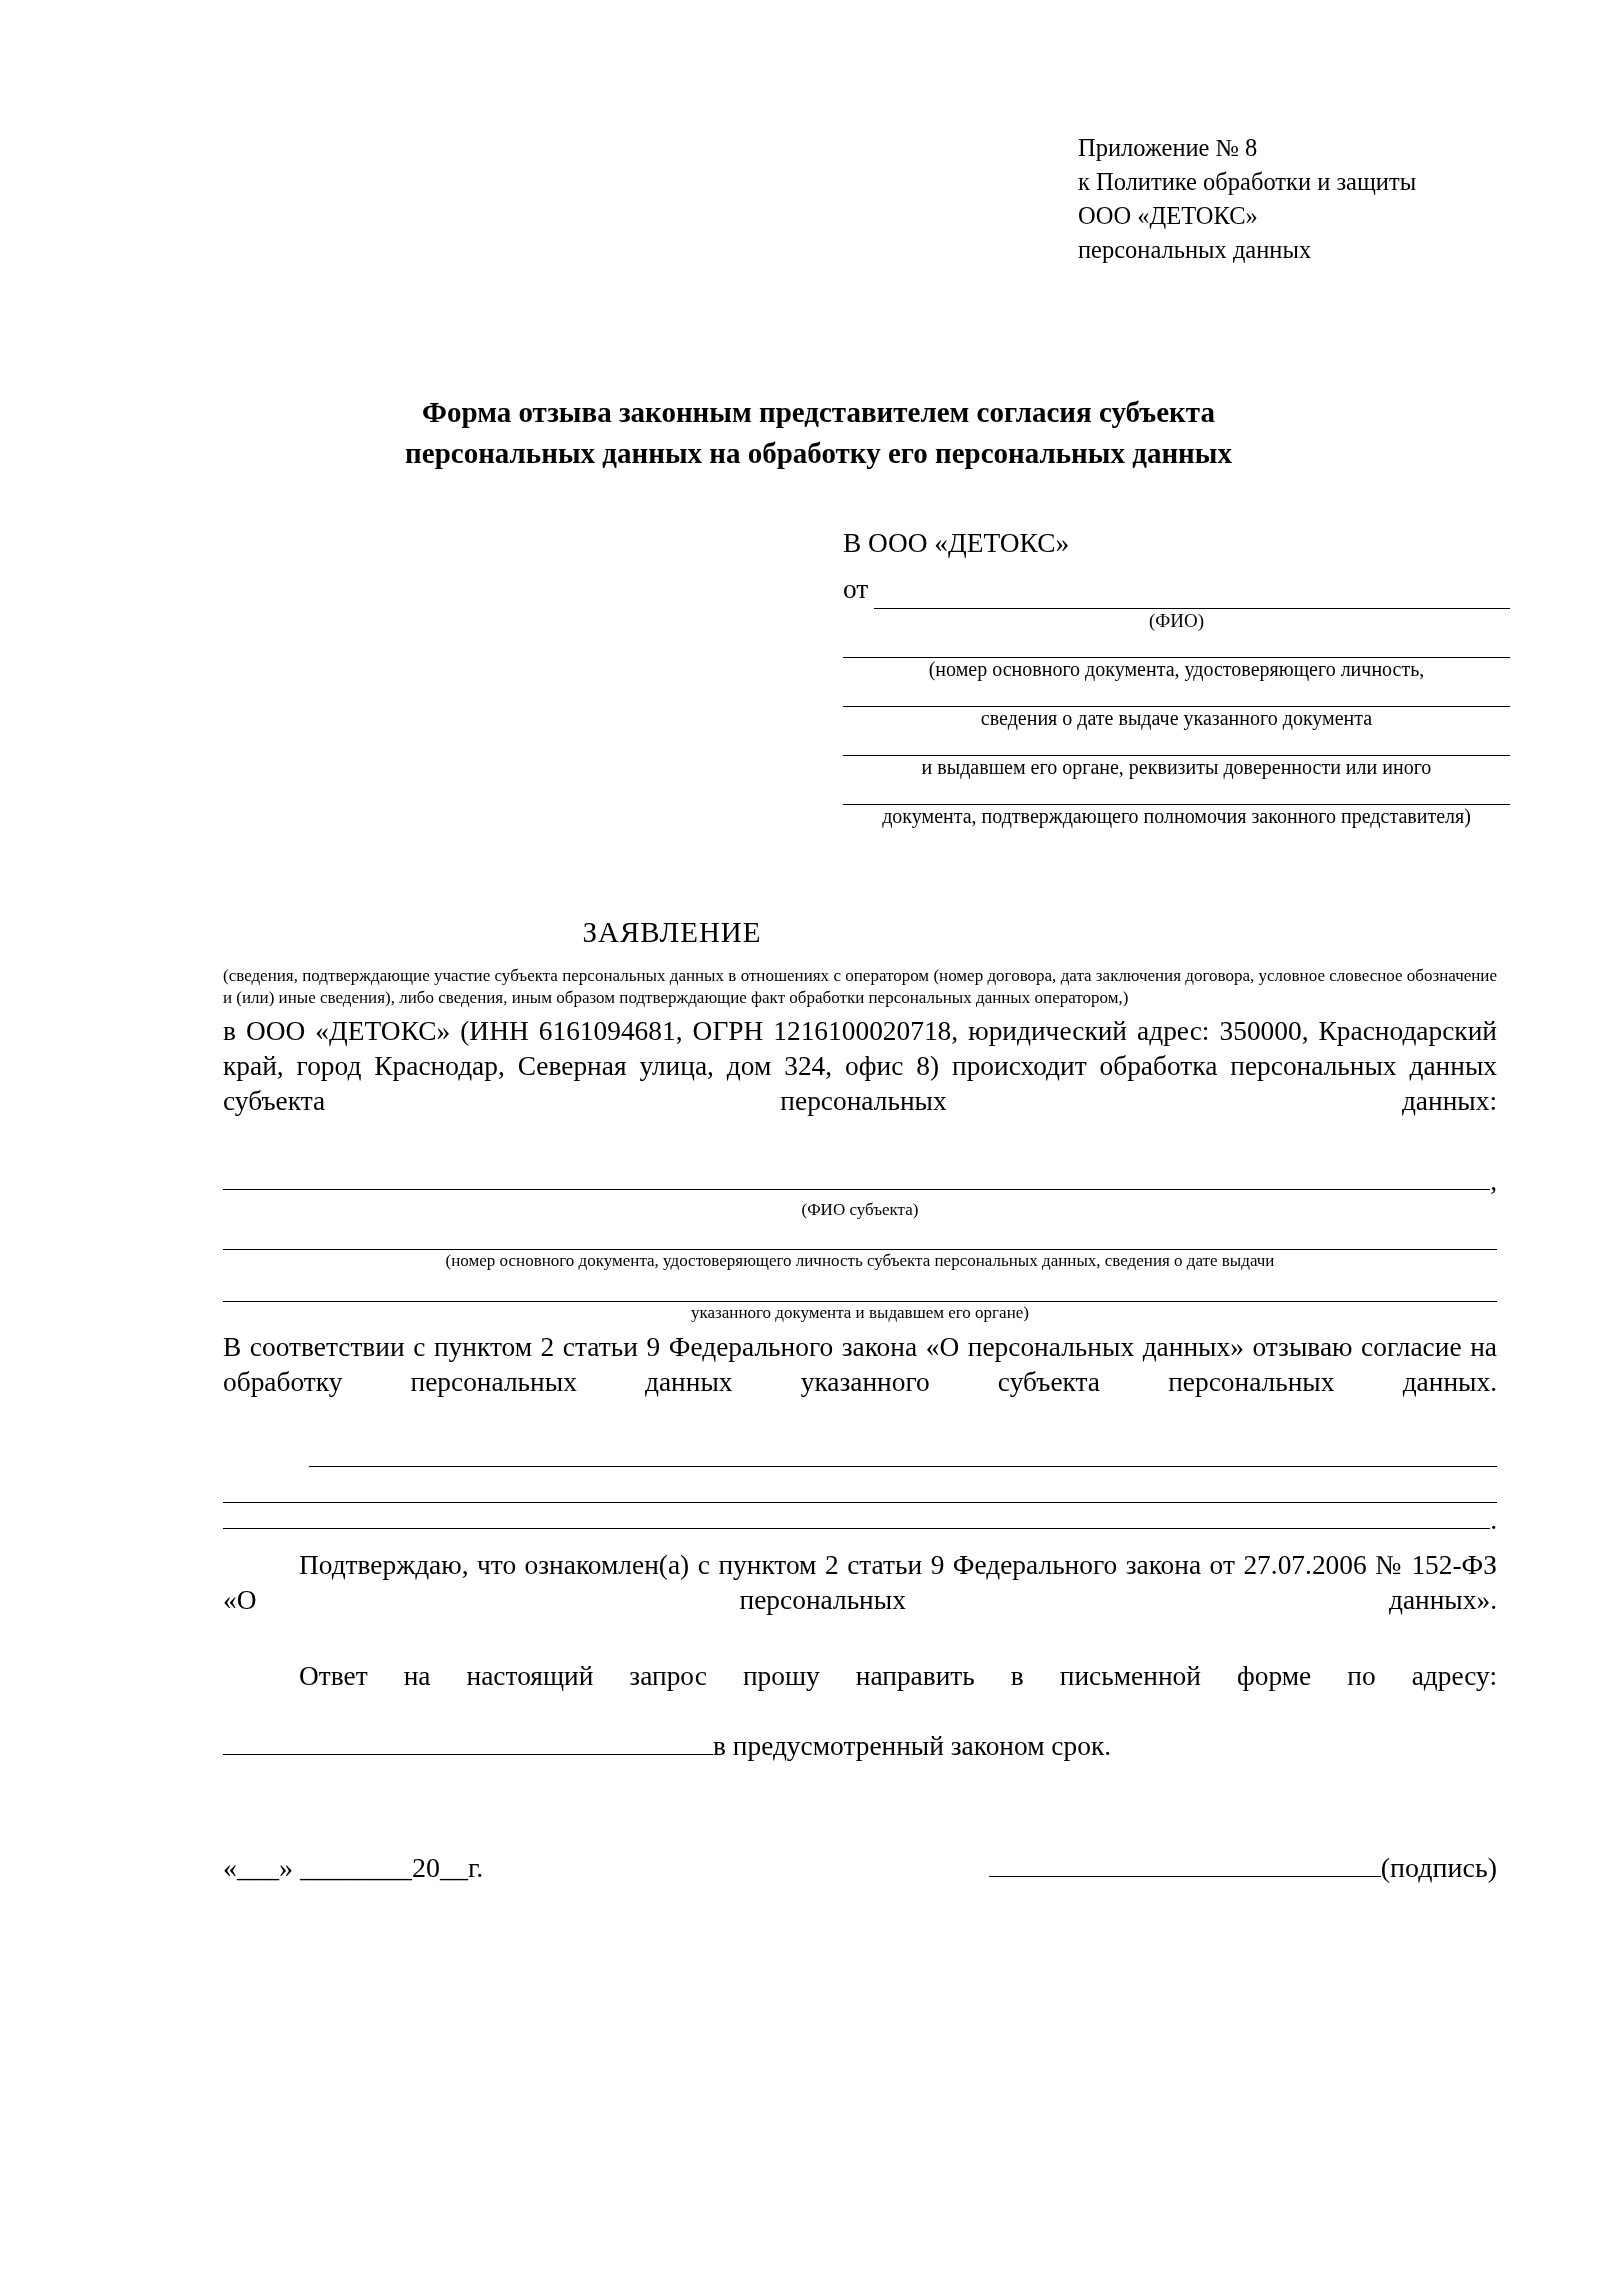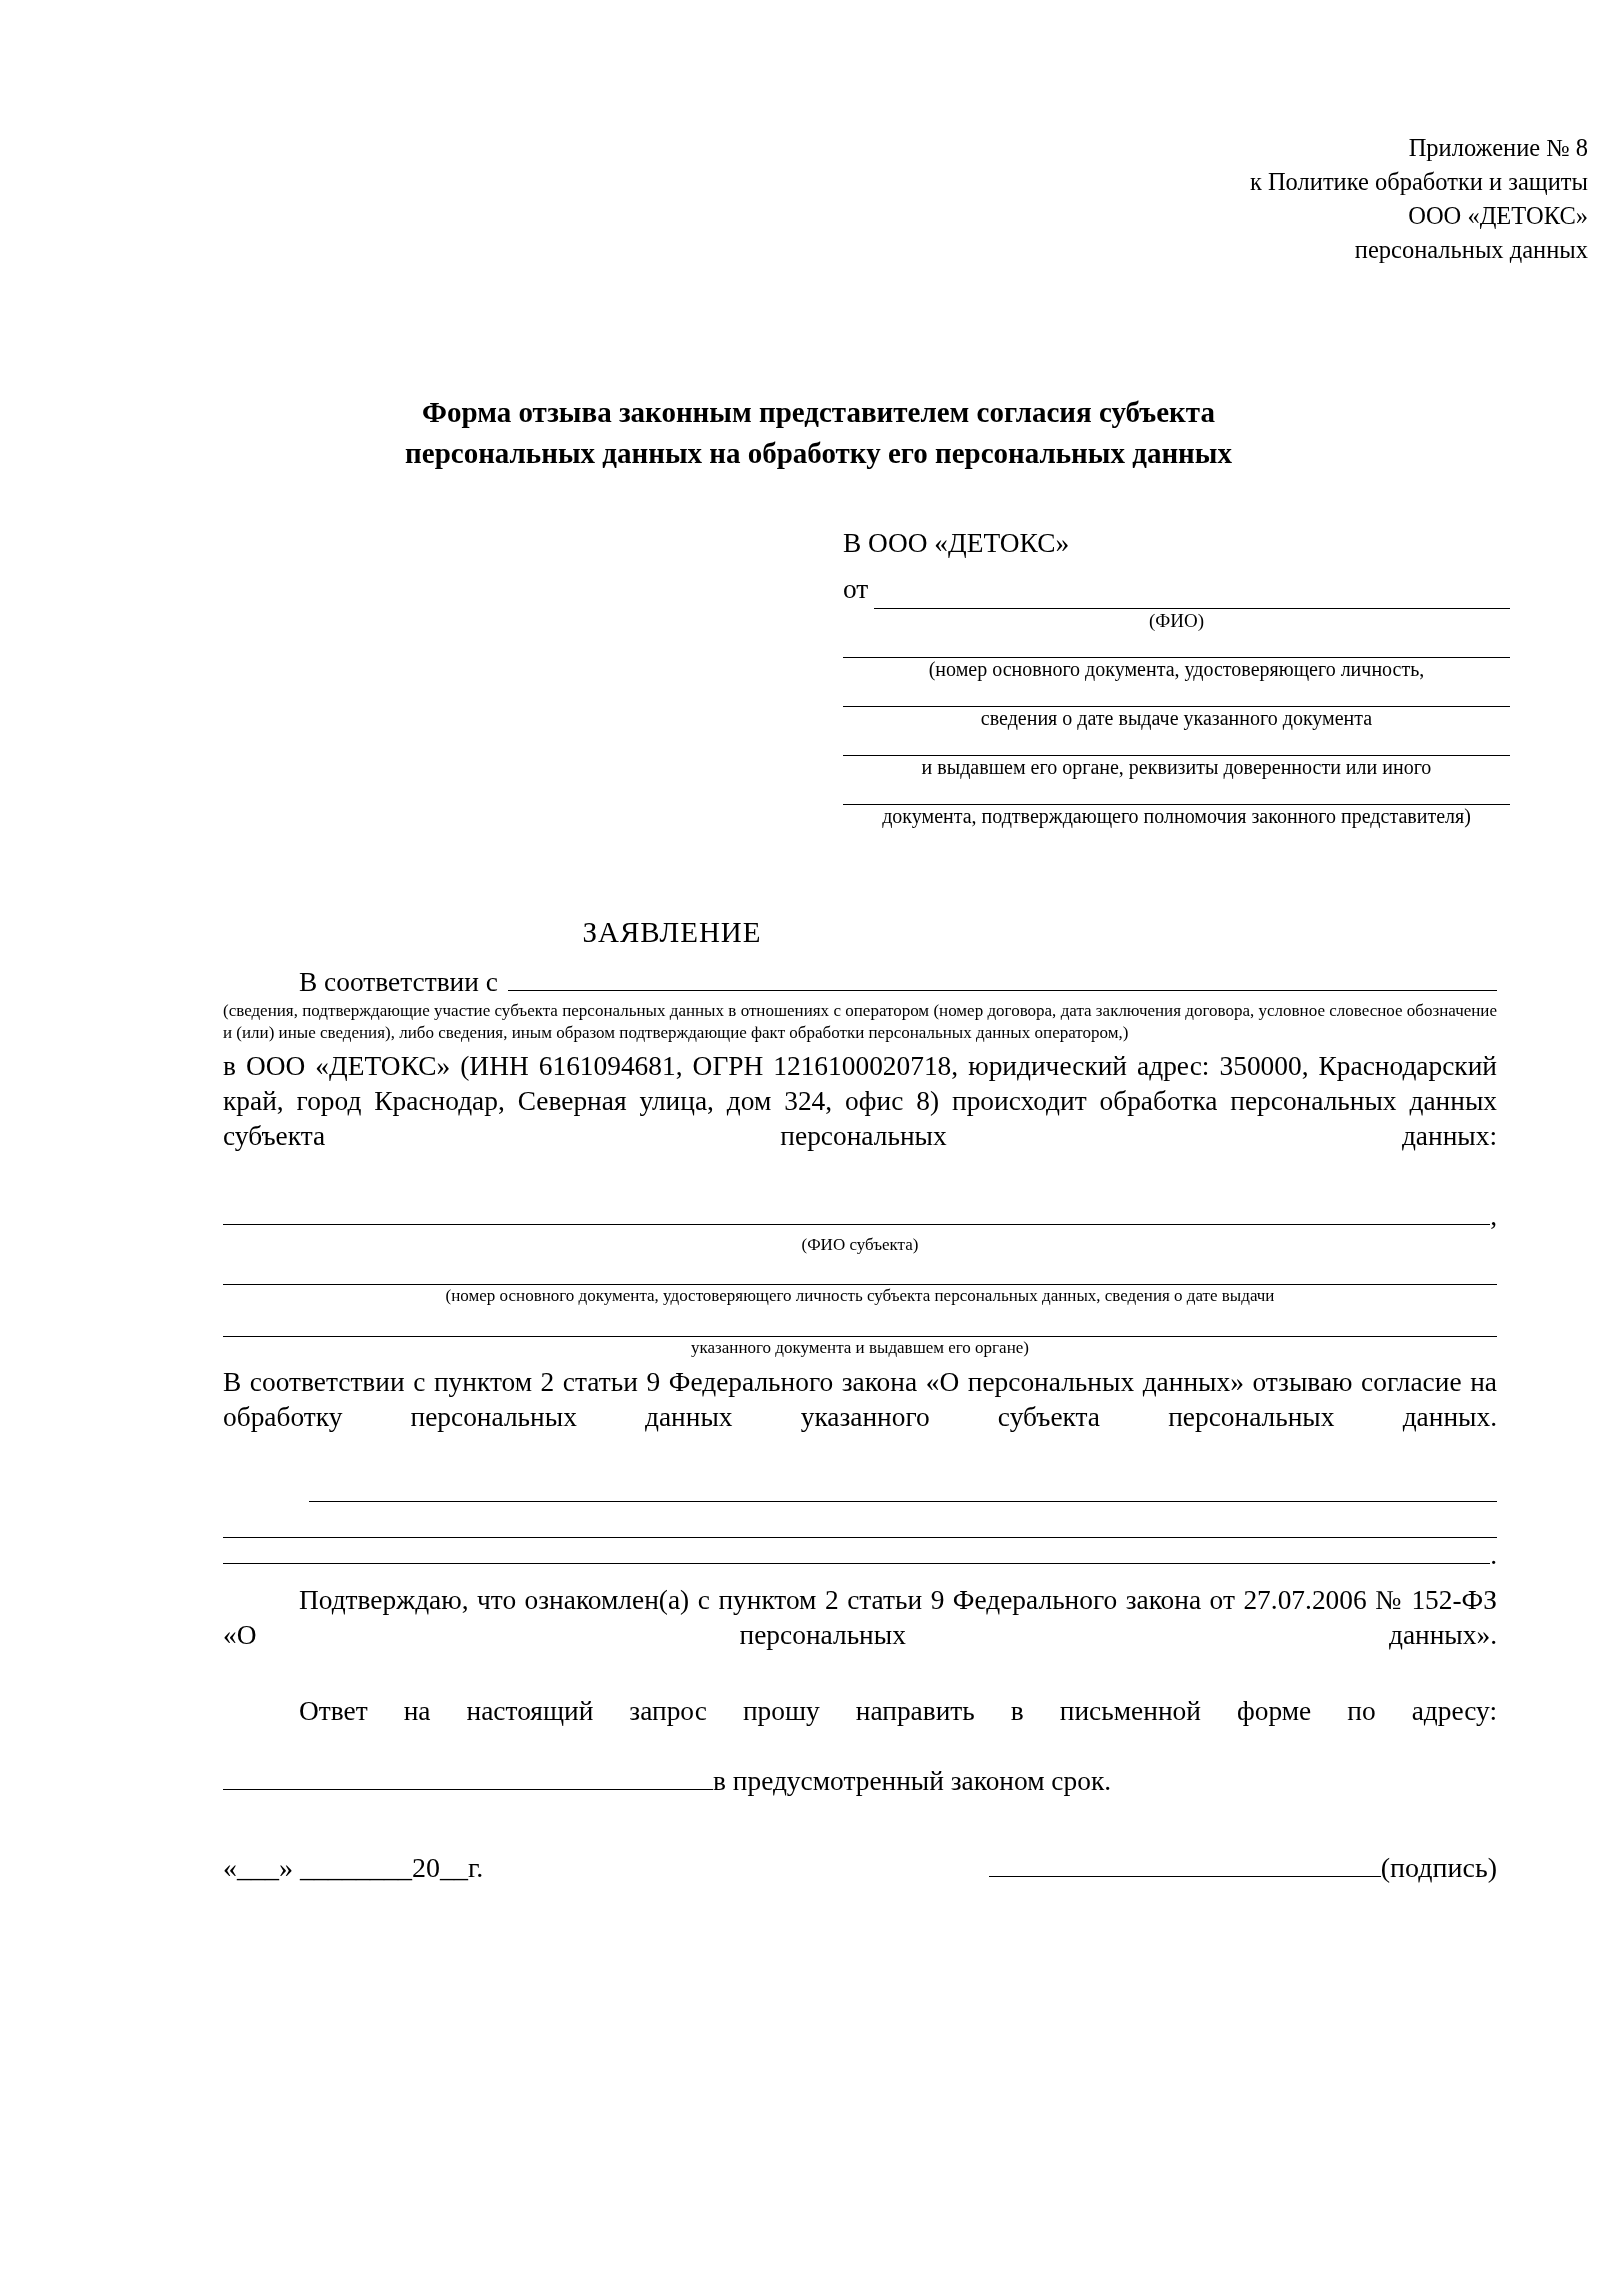--- a/index.html
+++ b/index.html
@@ -23,21 +23,21 @@
   }
 
   
   .appendix {
     position: absolute;
     left: 1078px;
     top: 131px;
     width: 510px;
     font-size: 24.5px;
     line-height: 34px;
-    text-align: right;
+    text-align: left;
   }
   .appendix div { white-space: nowrap; }
 
   
   .doc-title {
     position: absolute;
     left: 304px;
     top: 392px;
     width: 1029px;
     text-align: center;
@@ -195,25 +195,20 @@
     <div class="caption small">и выдавшем его органе, реквизиты доверенности или иного</div>
 
     <div class="fullrule"></div>
     <div class="caption small">документа, подтверждающего полномочия законного представителя)</div>
   </div>
 
   <div class="statement-head">ЗАЯВЛЕНИЕ</div>
 
   <div class="body">
 
-    <div class="row">
-      <span class="indent"></span>
-      <span>В соответствии с</span>
-      <span class="rule" style="margin-left:9.8px;"></span>
-    </div>
 
     <div class="small-note">(сведения, подтверждающие участие субъекта персональных данных в отношениях с оператором (номер договора, дата заключения договора, условное словесное обозначение и (или) иные сведения), либо сведения, иным образом подтверждающие факт обработки персональных данных оператором,)</div>
 
     <div class="para j mt6">в ООО «ДЕТОКС» (ИНН 6161094681, ОГРН 1216100020718, юридический адрес: 350000, Краснодарский край, город Краснодар, Северная улица, дом 324, офис 8) происходит обработка персональных данных субъекта персональных данных:</div>
 
     <div class="row mt10">
       <span class="rule"></span>
       <span>,</span>
     </div>
     <div class="centered-note">(ФИО субъекта)</div>

